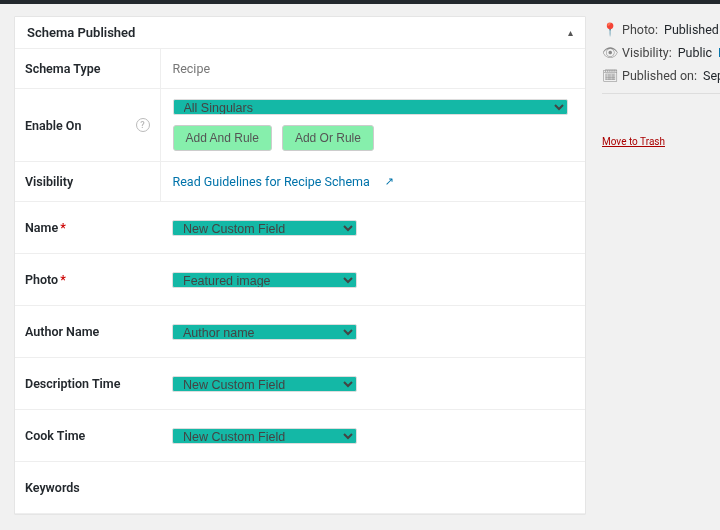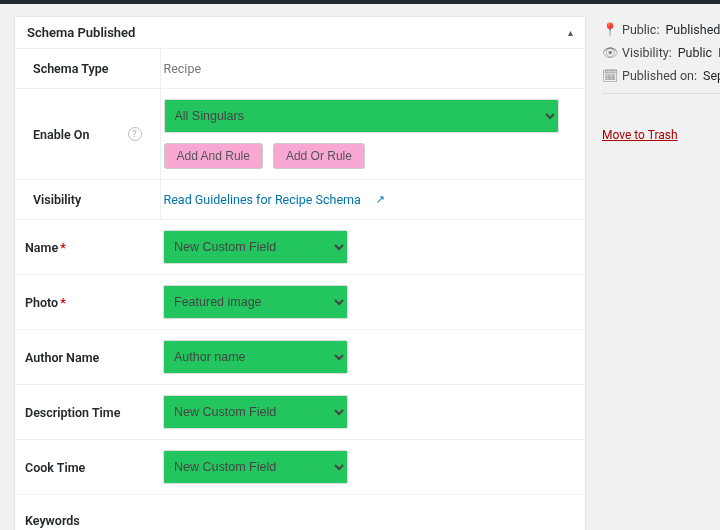--- a/index.html
+++ b/index.html
@@ -54,30 +54,30 @@
     vertical-align: middle;
     border-bottom: 1px solid #eee;
   }
   tr.row-schema-type td:first-child,
   tr.row-enable-on td:first-child,
   tr.row-guidelines td:first-child {
     border-right: 1px solid #eee;
   }
   td.label-cell {
     width: 145px;
-    padding: 12px 18px;
+    padding: 12px 10px;
     font-size: 12.5px;
     font-weight: 600;
     color: #23282d;
   }
   tr:not(.row-schema-type):not(.row-enable-on):not(.row-guidelines) td.label-cell {
     padding: 18px 10px;
   }
   td.field-cell {
-    padding: 10px 3px;
+    padding: 10px 12px;
   }
   .schema-type-val {
     color: #777;
     font-size: 12.5px;
   }
   .req {
     color: #c00;
     margin-left: 2px;
   }
   .help-icon {
@@ -87,38 +87,38 @@
     border: 1px solid #bbb;
     border-radius: 50%;
     font-size: 9px;
     color: #bbb;
     text-align: center;
     line-height: 13px;
     cursor: pointer;
   }
   .sel {
     width: 185px;
-    height: 34px;
-    background: #22c55e;
+    height: 16px;
+    background: #14b8a6;
     border: 1px solid #ddd;
     font-size: 12.5px;
     color: #444;
     padding: 0 6px;
     border-radius: 2px;
   }
   .sel.wide {
     width: 395px;
   }
   .rule-buttons {
     margin-top: 10px;
     display: flex;
     gap: 10px;
   }
   .btn {
-    background: #f9a8d4;
+    background: #86efac;
     border: 1px solid #ccc;
     border-radius: 3px;
     padding: 5px 12px;
     font-size: 12px;
     color: #555;
     cursor: pointer;
   }
   .guidelines-link {
     color: #0073aa;
     text-decoration: none;
@@ -151,23 +151,23 @@
     width: 14px;
     text-align: center;
     font-size: 13px;
   }
   .sidebar-row .val { color: #23282d; }
   .sidebar-row .lnk { color: #0073aa; cursor: pointer; }
   .trash {
     color: #a00;
     text-decoration: underline;
     display: inline-block;
-    margin-top: 28px;
-    cursor: pointer;
-    font-size: 12px;
+    margin-top: 36px;
+    cursor: pointer;
+    font-size: 10px;
   }
   .side-divider {
     border-top: 1px solid #ddd;
     margin-top: 6px;
     padding-top: 6px;
   }
 </style>
 </head>
 <body>
 
@@ -261,21 +261,21 @@
             
           </td>
         </tr>
       </tbody>
     </table>
   </div>
 
   <div class="sidebar">
     <div class="sidebar-row">
       <span class="ic">📍</span>
-      <span>Public:</span>
+      <span>Photo:</span>
       <span class="val">Published</span>
 
     </div>
     <div class="sidebar-row">
       <span class="ic">👁</span>
       <span>Visibility:</span>
       <span class="val">Public</span>
       <span class="lnk">Ed</span>
     </div>
     <div class="sidebar-row">

